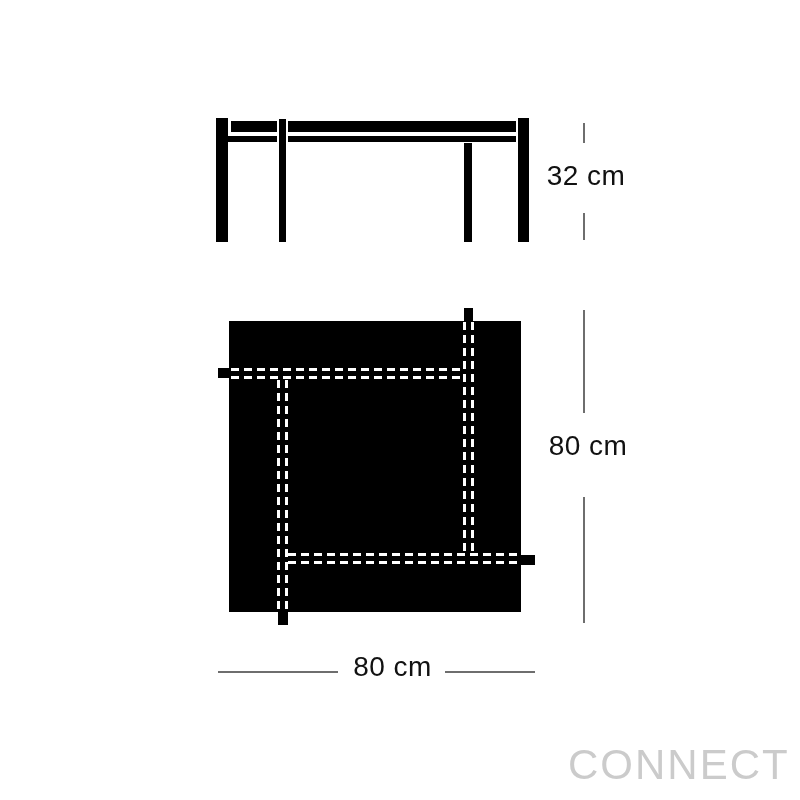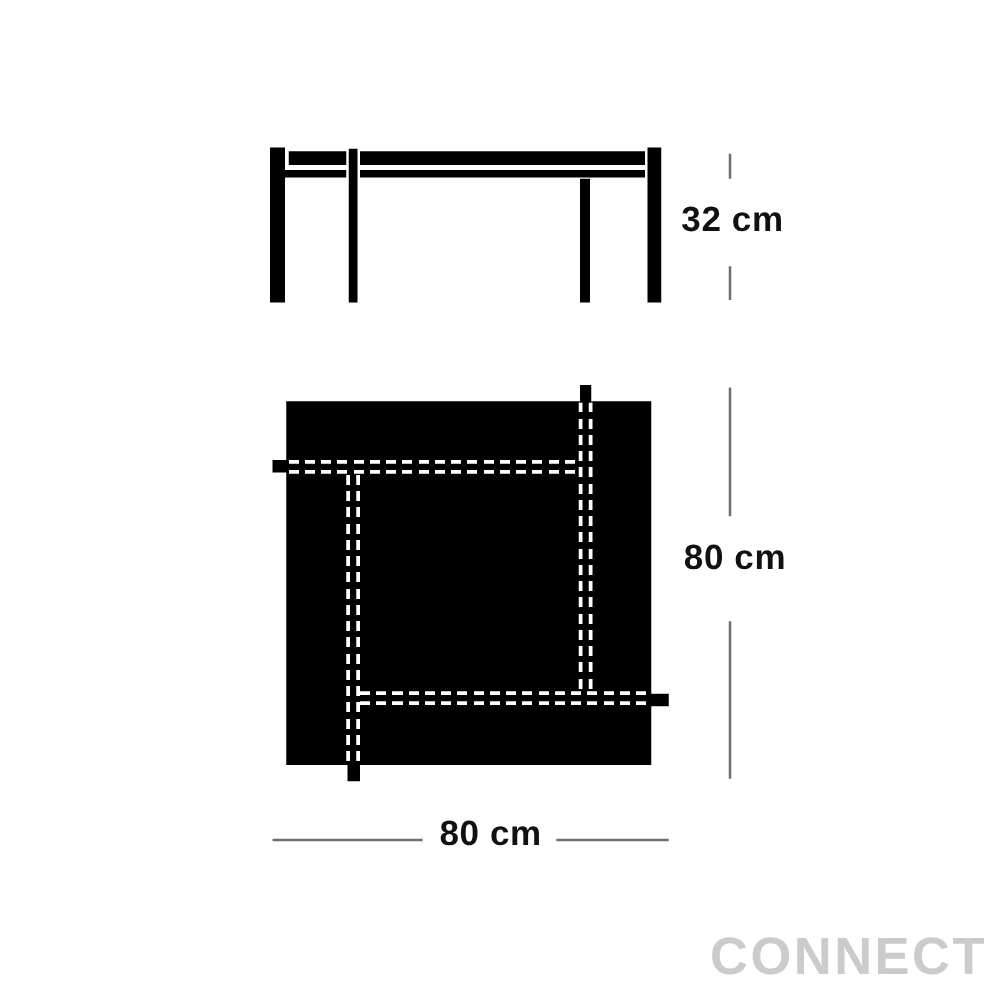--- a/index.html
+++ b/index.html
@@ -3,21 +3,21 @@
 <meta charset="utf-8">
 <style>
   :root{
     --background:#ffffff;
     --drawing:#000000;
     --dash:#ffffff;
     --dimension_line:#6e6e6e;
     --text:#111111;
     --watermark:#cbcbcb;
   }
-  *{margin:0;padding:0;box-sizing:border-box;font-weight:bold;}
+  *{margin:0;padding:0;box-sizing:border-box;}
   body{background:#fff;font-family:"Liberation Sans", sans-serif;}
   .canvas{
     position:relative;width:800px;height:800px;
     background:var(--background);overflow:hidden;
   }
   .rect{position:absolute;background:var(--drawing);}
   
   .dash-h{position:absolute;height:3px;
     background-image:repeating-linear-gradient(to right,var(--dash) 0,var(--dash) 8px,transparent 8px,transparent 13px);}
   .dash-v{position:absolute;width:3px;

